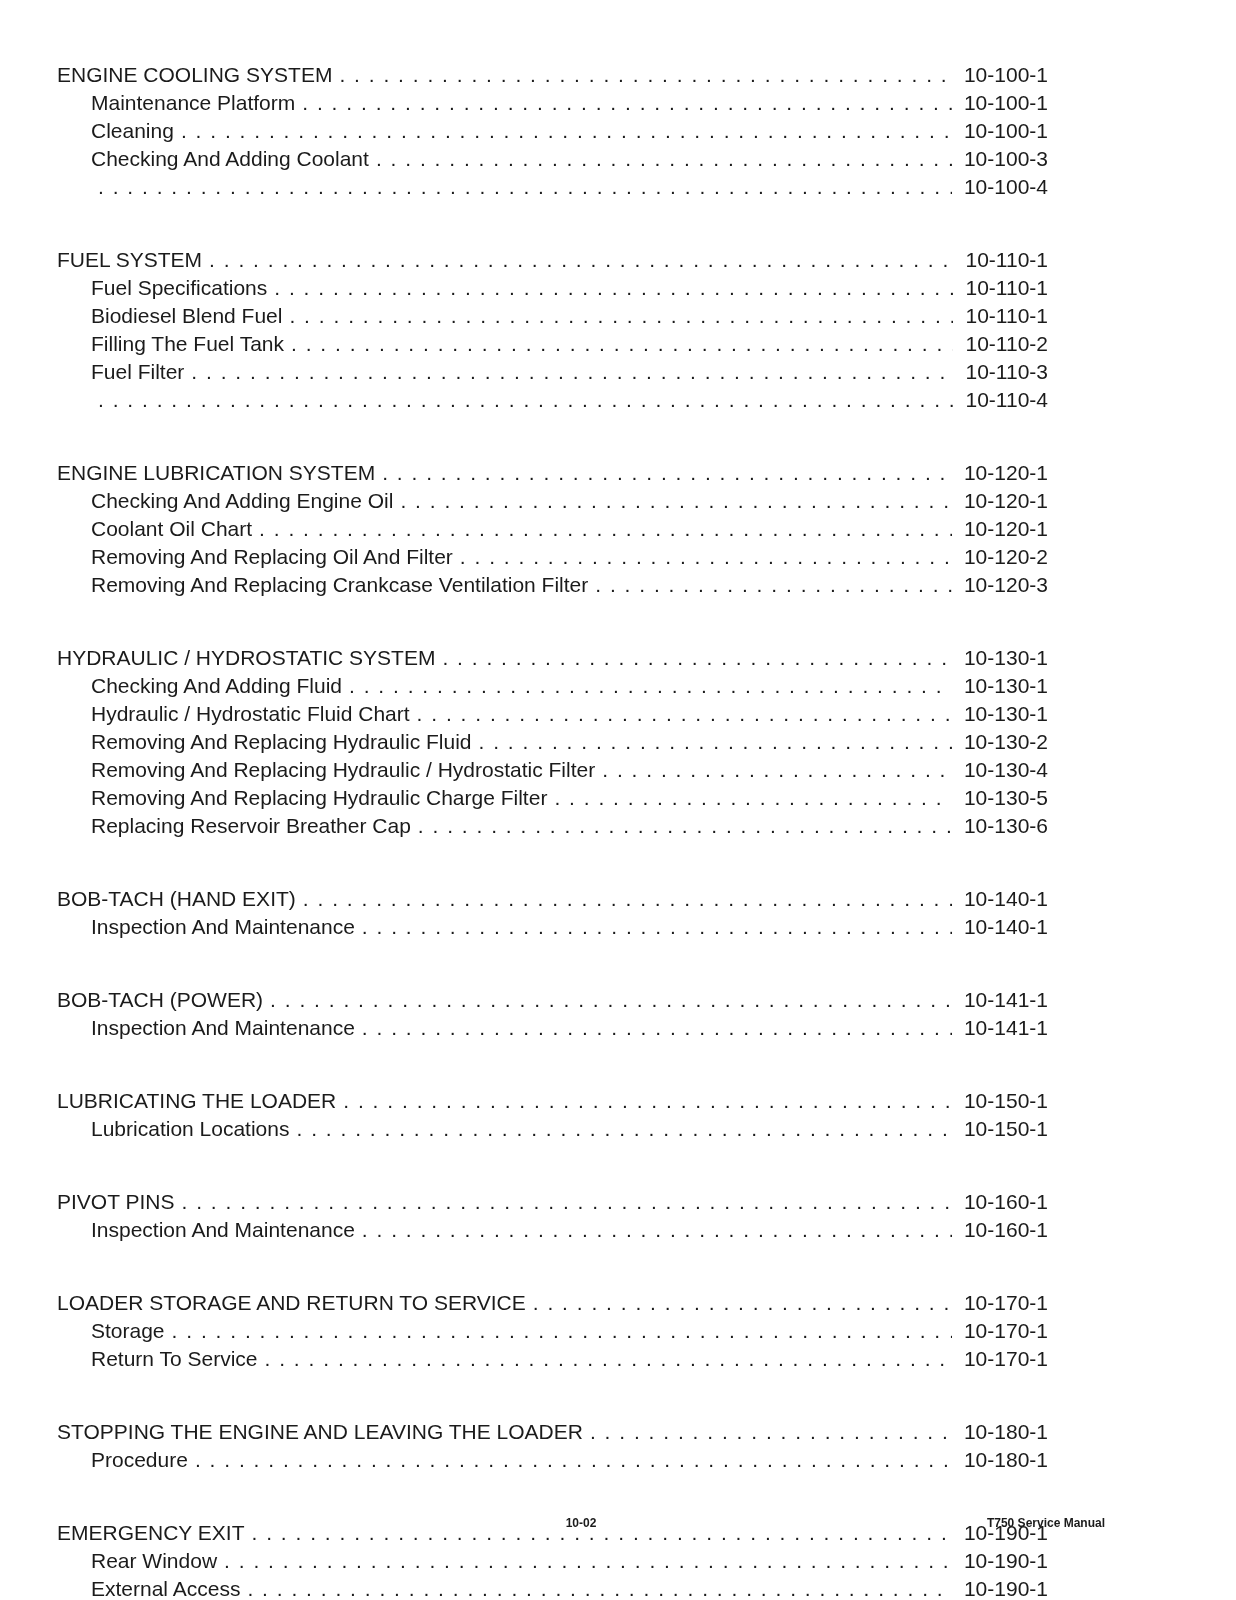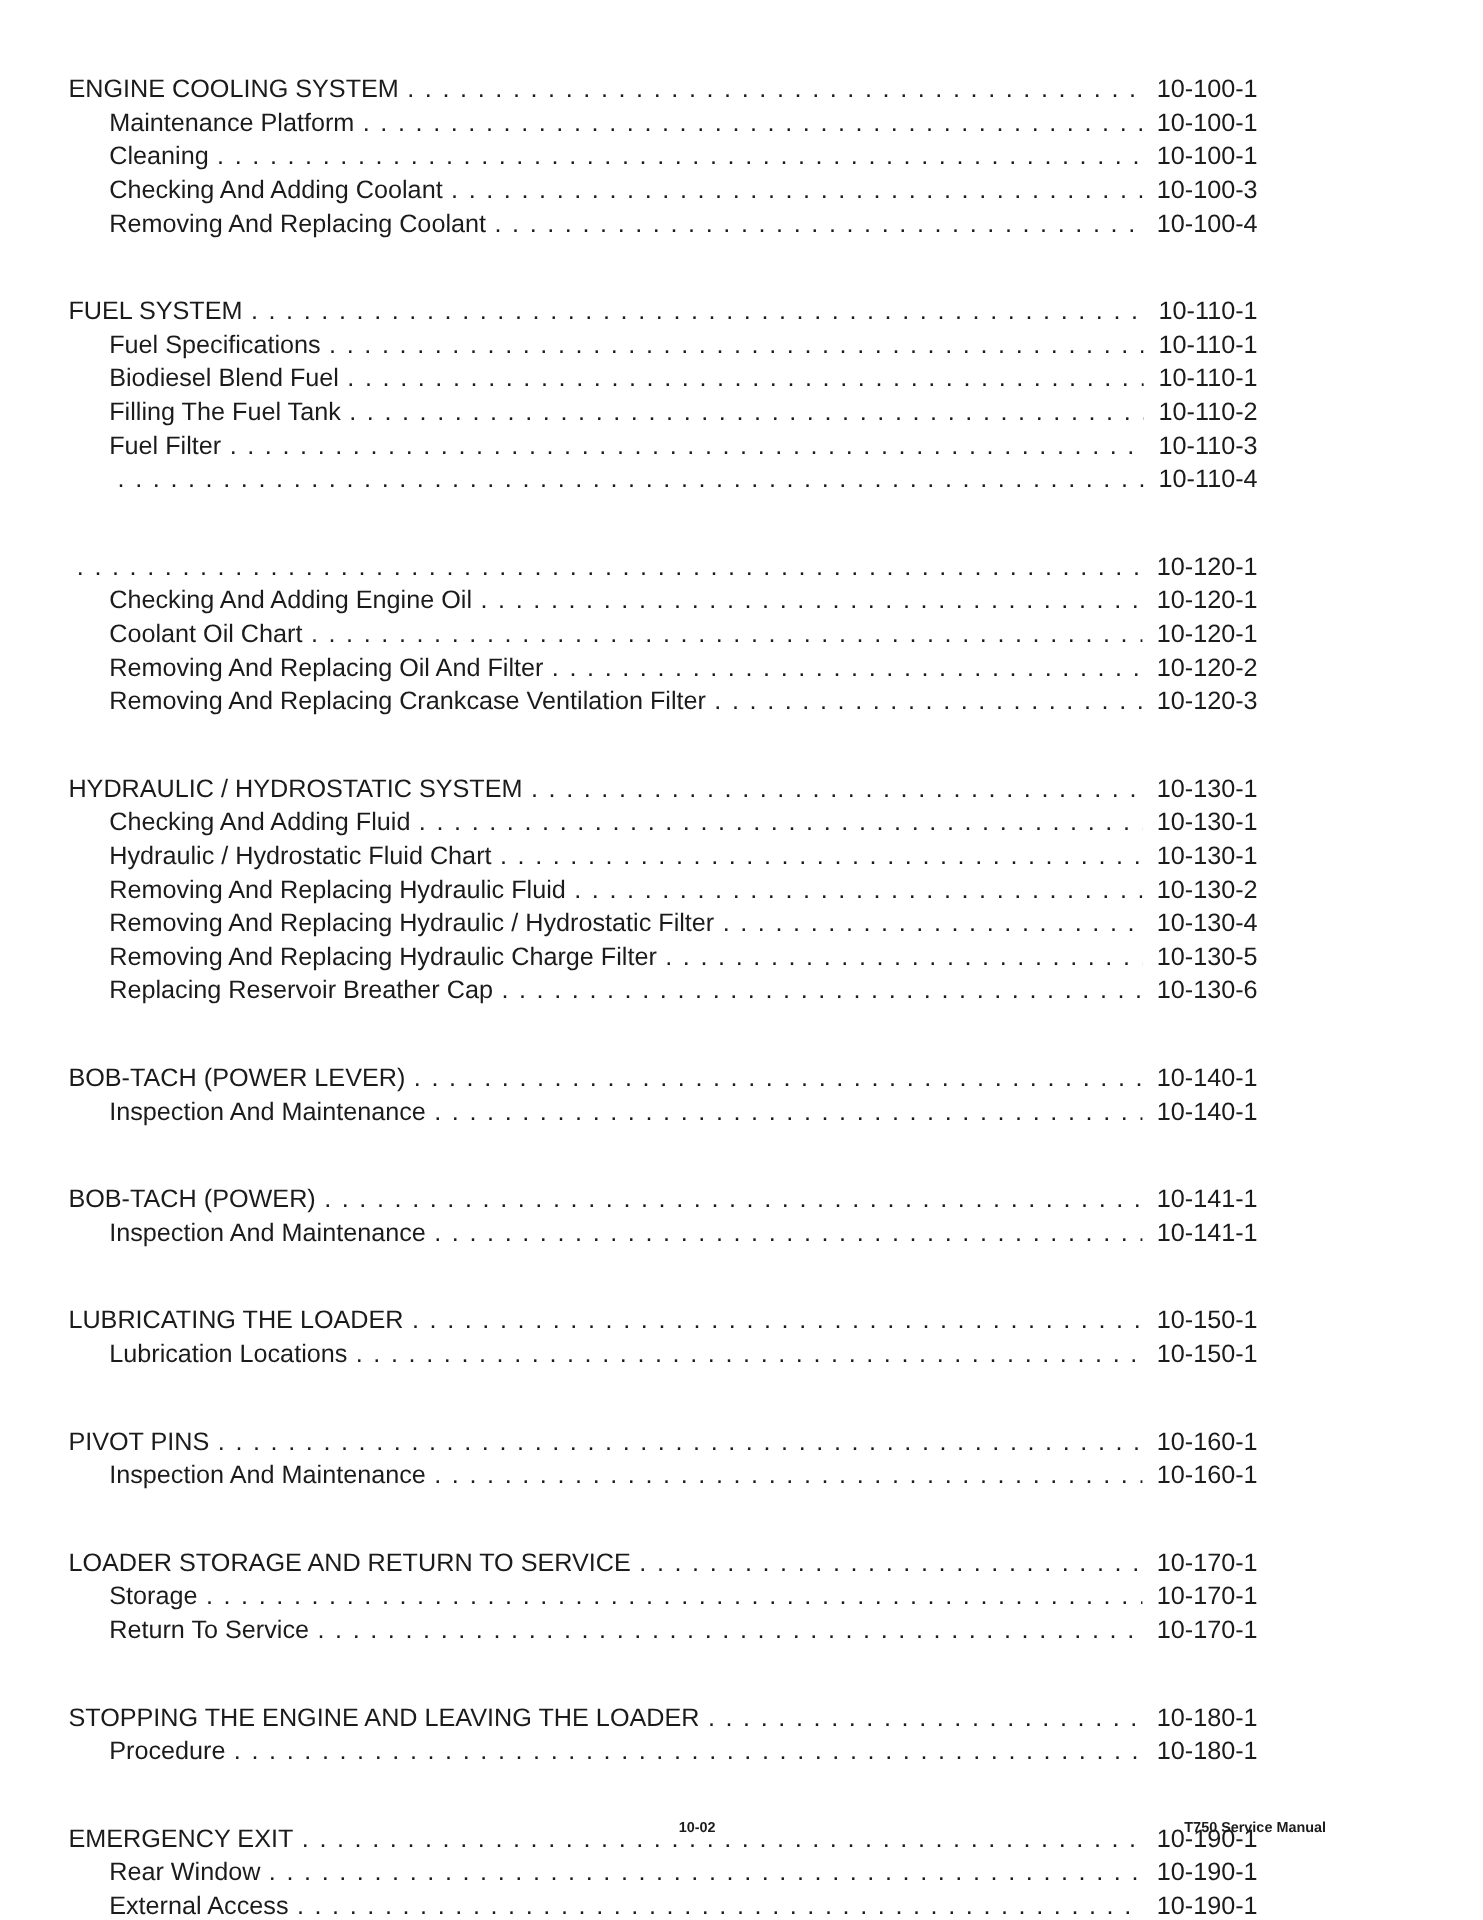--- a/index.html
+++ b/index.html
@@ -79,21 +79,20 @@
         <span class="title">Cleaning</span>
         <span class="leader">. . . . . . . . . . . . . . . . . . . . . . . . . . . . . . . . . . . . . . . . . . . . . . . . . . . . . . . . . . . . . . . . . . . . . . . . . . . . . . . . . . . . . . . . . . . . . . . . . . . . . . . . . . . . . . . . . . . . . . . . . . . . . . . . . . . . . . . . . . . . </span>
         <span class="pagenum">10-100-1</span>
       </div>
       <div class="entry level-1">
         <span class="title">Checking And Adding Coolant</span>
         <span class="leader">. . . . . . . . . . . . . . . . . . . . . . . . . . . . . . . . . . . . . . . . . . . . . . . . . . . . . . . . . . . . . . . . . . . . . . . . . . . . . . . . . . . . . . . . . . . . . . . . . . . . . . . . . . . . . . . . . . . . . . . . . . . . . . . . . . . . . . . . . . . . </span>
         <span class="pagenum">10-100-3</span>
       </div>
       <div class="entry level-1">
-        <span class="title">Removing And Replacing Coolant</span>
         <span class="leader">. . . . . . . . . . . . . . . . . . . . . . . . . . . . . . . . . . . . . . . . . . . . . . . . . . . . . . . . . . . . . . . . . . . . . . . . . . . . . . . . . . . . . . . . . . . . . . . . . . . . . . . . . . . . . . . . . . . . . . . . . . . . . . . . . . . . . . . . . . . . </span>
         <span class="pagenum">10-100-4</span>
       </div>
     </div>
     <div class="section">
       <div class="entry level-0">
         <span class="title">FUEL SYSTEM</span>
         <span class="leader">. . . . . . . . . . . . . . . . . . . . . . . . . . . . . . . . . . . . . . . . . . . . . . . . . . . . . . . . . . . . . . . . . . . . . . . . . . . . . . . . . . . . . . . . . . . . . . . . . . . . . . . . . . . . . . . . . . . . . . . . . . . . . . . . . . . . . . . . . . . . </span>
         <span class="pagenum">10-110-1</span>
       </div>
@@ -117,20 +116,21 @@
         <span class="leader">. . . . . . . . . . . . . . . . . . . . . . . . . . . . . . . . . . . . . . . . . . . . . . . . . . . . . . . . . . . . . . . . . . . . . . . . . . . . . . . . . . . . . . . . . . . . . . . . . . . . . . . . . . . . . . . . . . . . . . . . . . . . . . . . . . . . . . . . . . . . </span>
         <span class="pagenum">10-110-3</span>
       </div>
       <div class="entry level-1">
         <span class="leader">. . . . . . . . . . . . . . . . . . . . . . . . . . . . . . . . . . . . . . . . . . . . . . . . . . . . . . . . . . . . . . . . . . . . . . . . . . . . . . . . . . . . . . . . . . . . . . . . . . . . . . . . . . . . . . . . . . . . . . . . . . . . . . . . . . . . . . . . . . . . </span>
         <span class="pagenum">10-110-4</span>
       </div>
     </div>
     <div class="section">
       <div class="entry level-0">
+        <span class="title">ENGINE LUBRICATION SYSTEM</span>
         <span class="leader">. . . . . . . . . . . . . . . . . . . . . . . . . . . . . . . . . . . . . . . . . . . . . . . . . . . . . . . . . . . . . . . . . . . . . . . . . . . . . . . . . . . . . . . . . . . . . . . . . . . . . . . . . . . . . . . . . . . . . . . . . . . . . . . . . . . . . . . . . . . . </span>
         <span class="pagenum">10-120-1</span>
       </div>
       <div class="entry level-1">
         <span class="title">Checking And Adding Engine Oil</span>
         <span class="leader">. . . . . . . . . . . . . . . . . . . . . . . . . . . . . . . . . . . . . . . . . . . . . . . . . . . . . . . . . . . . . . . . . . . . . . . . . . . . . . . . . . . . . . . . . . . . . . . . . . . . . . . . . . . . . . . . . . . . . . . . . . . . . . . . . . . . . . . . . . . . </span>
         <span class="pagenum">10-120-1</span>
       </div>
       <div class="entry level-1">
         <span class="title">Coolant Oil Chart</span>
@@ -180,21 +180,21 @@
         <span class="pagenum">10-130-5</span>
       </div>
       <div class="entry level-1">
         <span class="title">Replacing Reservoir Breather Cap</span>
         <span class="leader">. . . . . . . . . . . . . . . . . . . . . . . . . . . . . . . . . . . . . . . . . . . . . . . . . . . . . . . . . . . . . . . . . . . . . . . . . . . . . . . . . . . . . . . . . . . . . . . . . . . . . . . . . . . . . . . . . . . . . . . . . . . . . . . . . . . . . . . . . . . . </span>
         <span class="pagenum">10-130-6</span>
       </div>
     </div>
     <div class="section">
       <div class="entry level-0">
-        <span class="title">BOB-TACH (POWER LEVER)</span>
+        <span class="title">BOB-TACH (HAND EXIT)</span>
         <span class="leader">. . . . . . . . . . . . . . . . . . . . . . . . . . . . . . . . . . . . . . . . . . . . . . . . . . . . . . . . . . . . . . . . . . . . . . . . . . . . . . . . . . . . . . . . . . . . . . . . . . . . . . . . . . . . . . . . . . . . . . . . . . . . . . . . . . . . . . . . . . . . </span>
         <span class="pagenum">10-140-1</span>
       </div>
       <div class="entry level-1">
         <span class="title">Inspection And Maintenance</span>
         <span class="leader">. . . . . . . . . . . . . . . . . . . . . . . . . . . . . . . . . . . . . . . . . . . . . . . . . . . . . . . . . . . . . . . . . . . . . . . . . . . . . . . . . . . . . . . . . . . . . . . . . . . . . . . . . . . . . . . . . . . . . . . . . . . . . . . . . . . . . . . . . . . . </span>
         <span class="pagenum">10-140-1</span>
       </div>
     </div>
     <div class="section">

